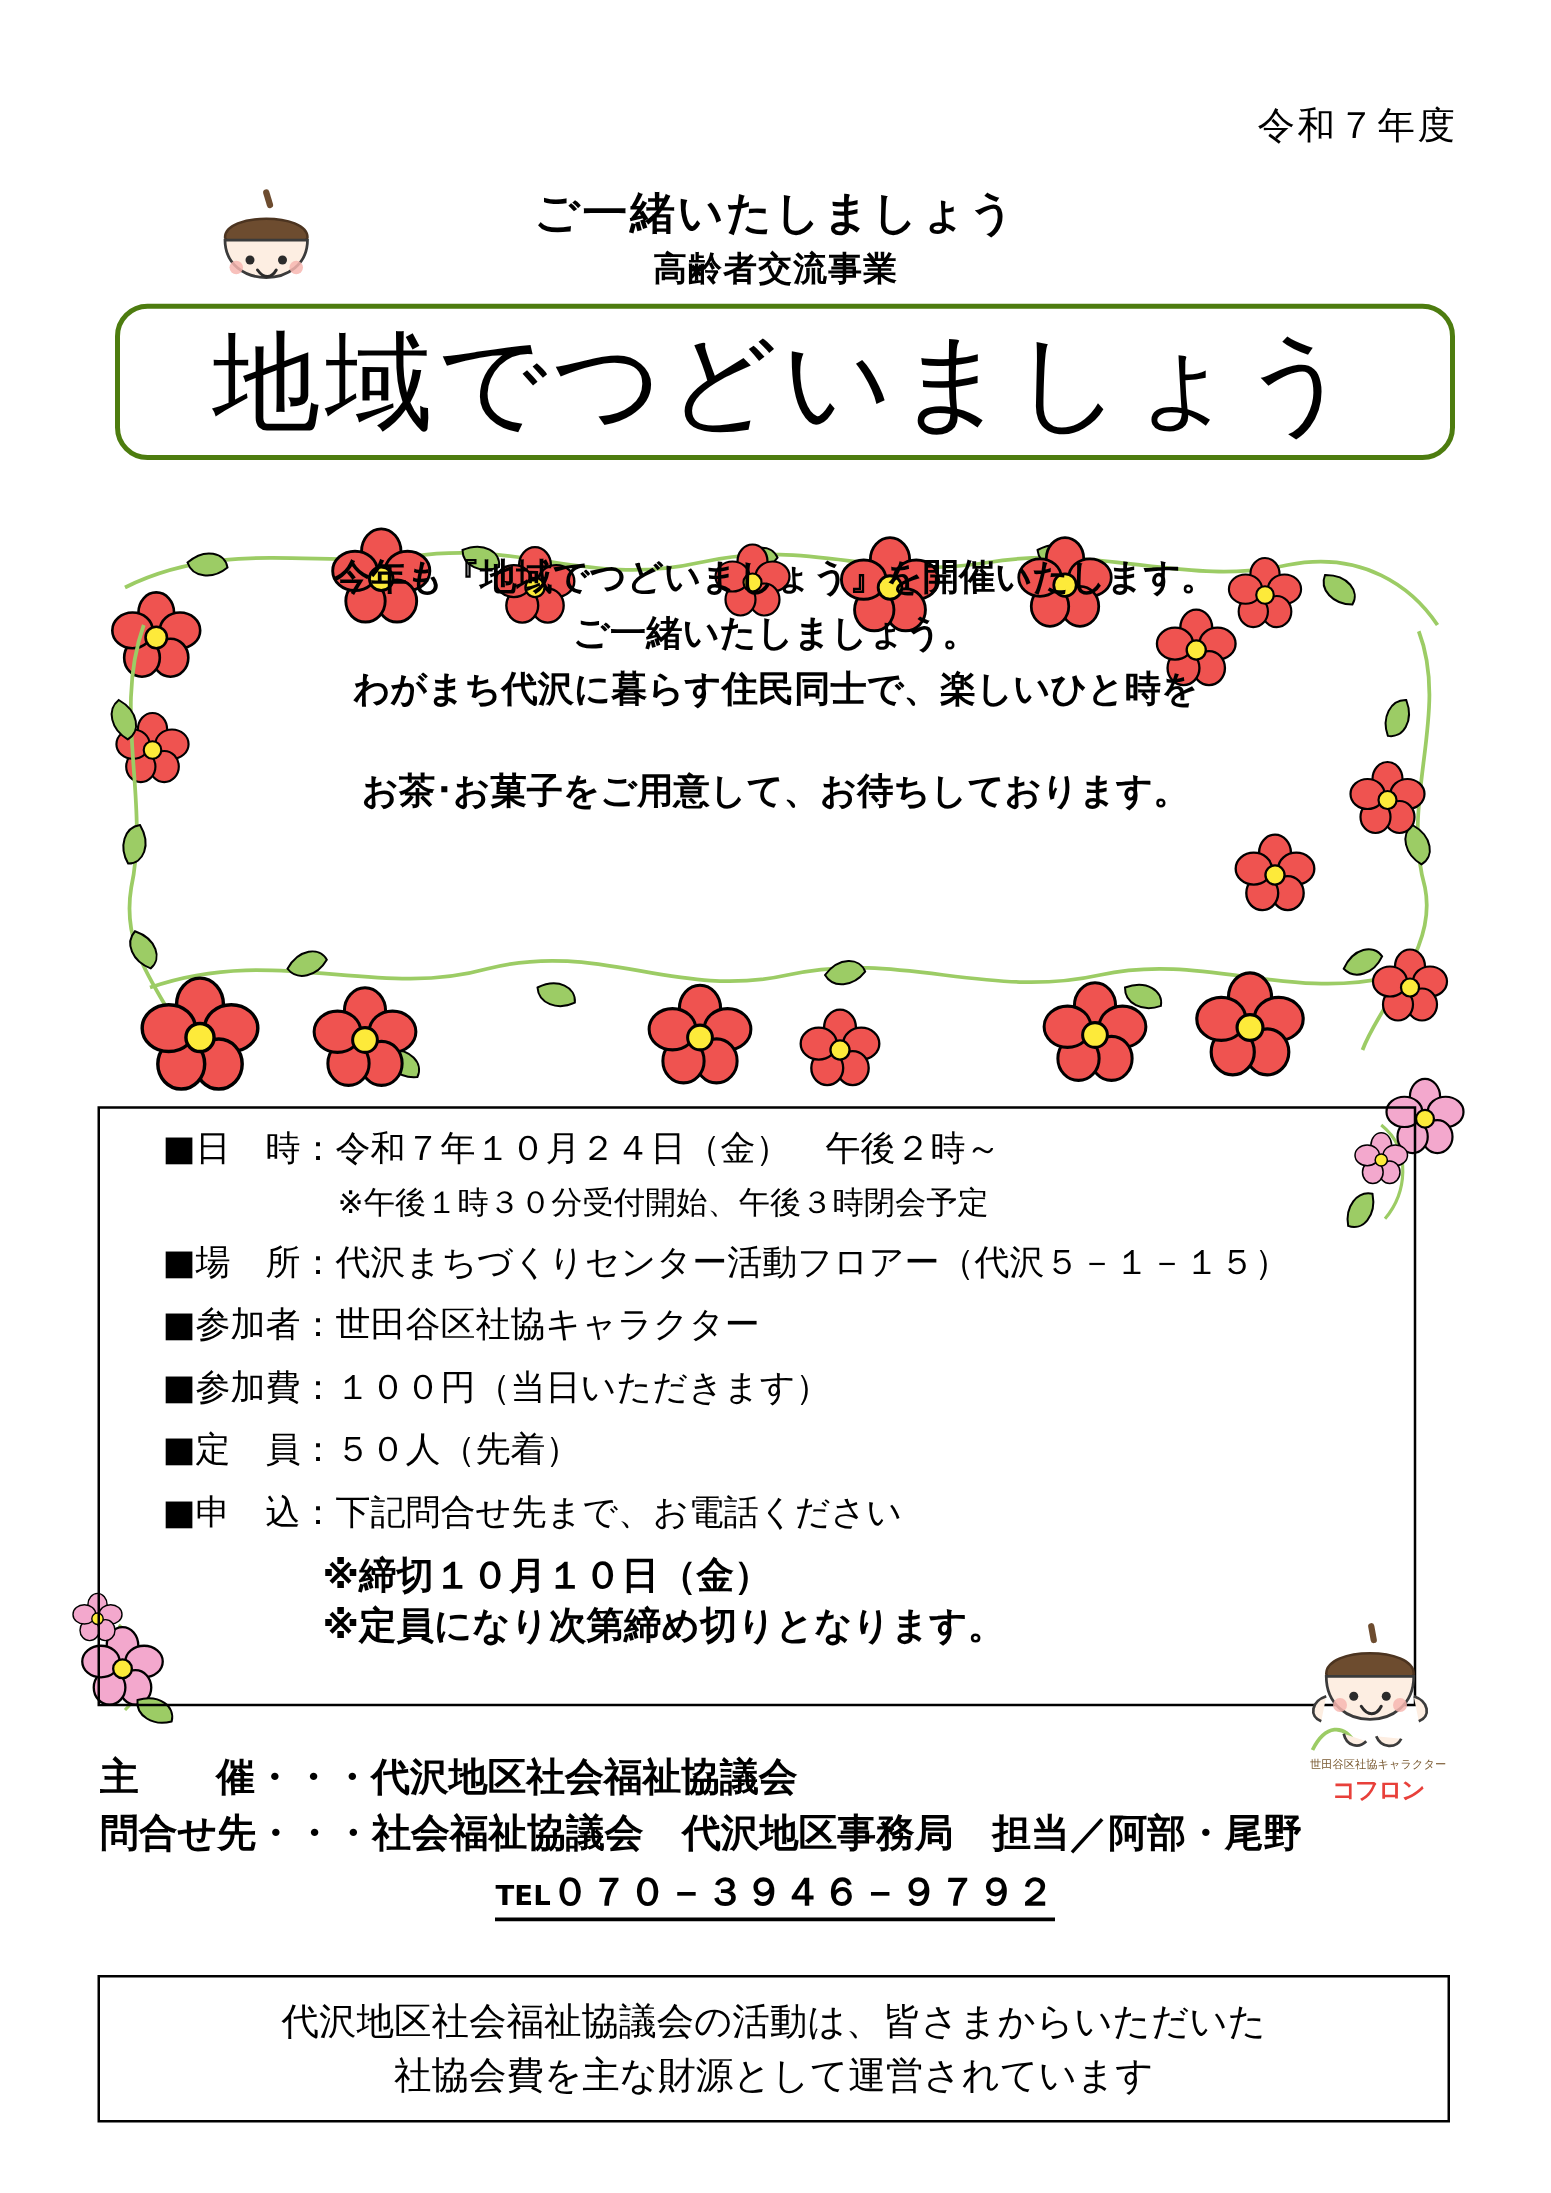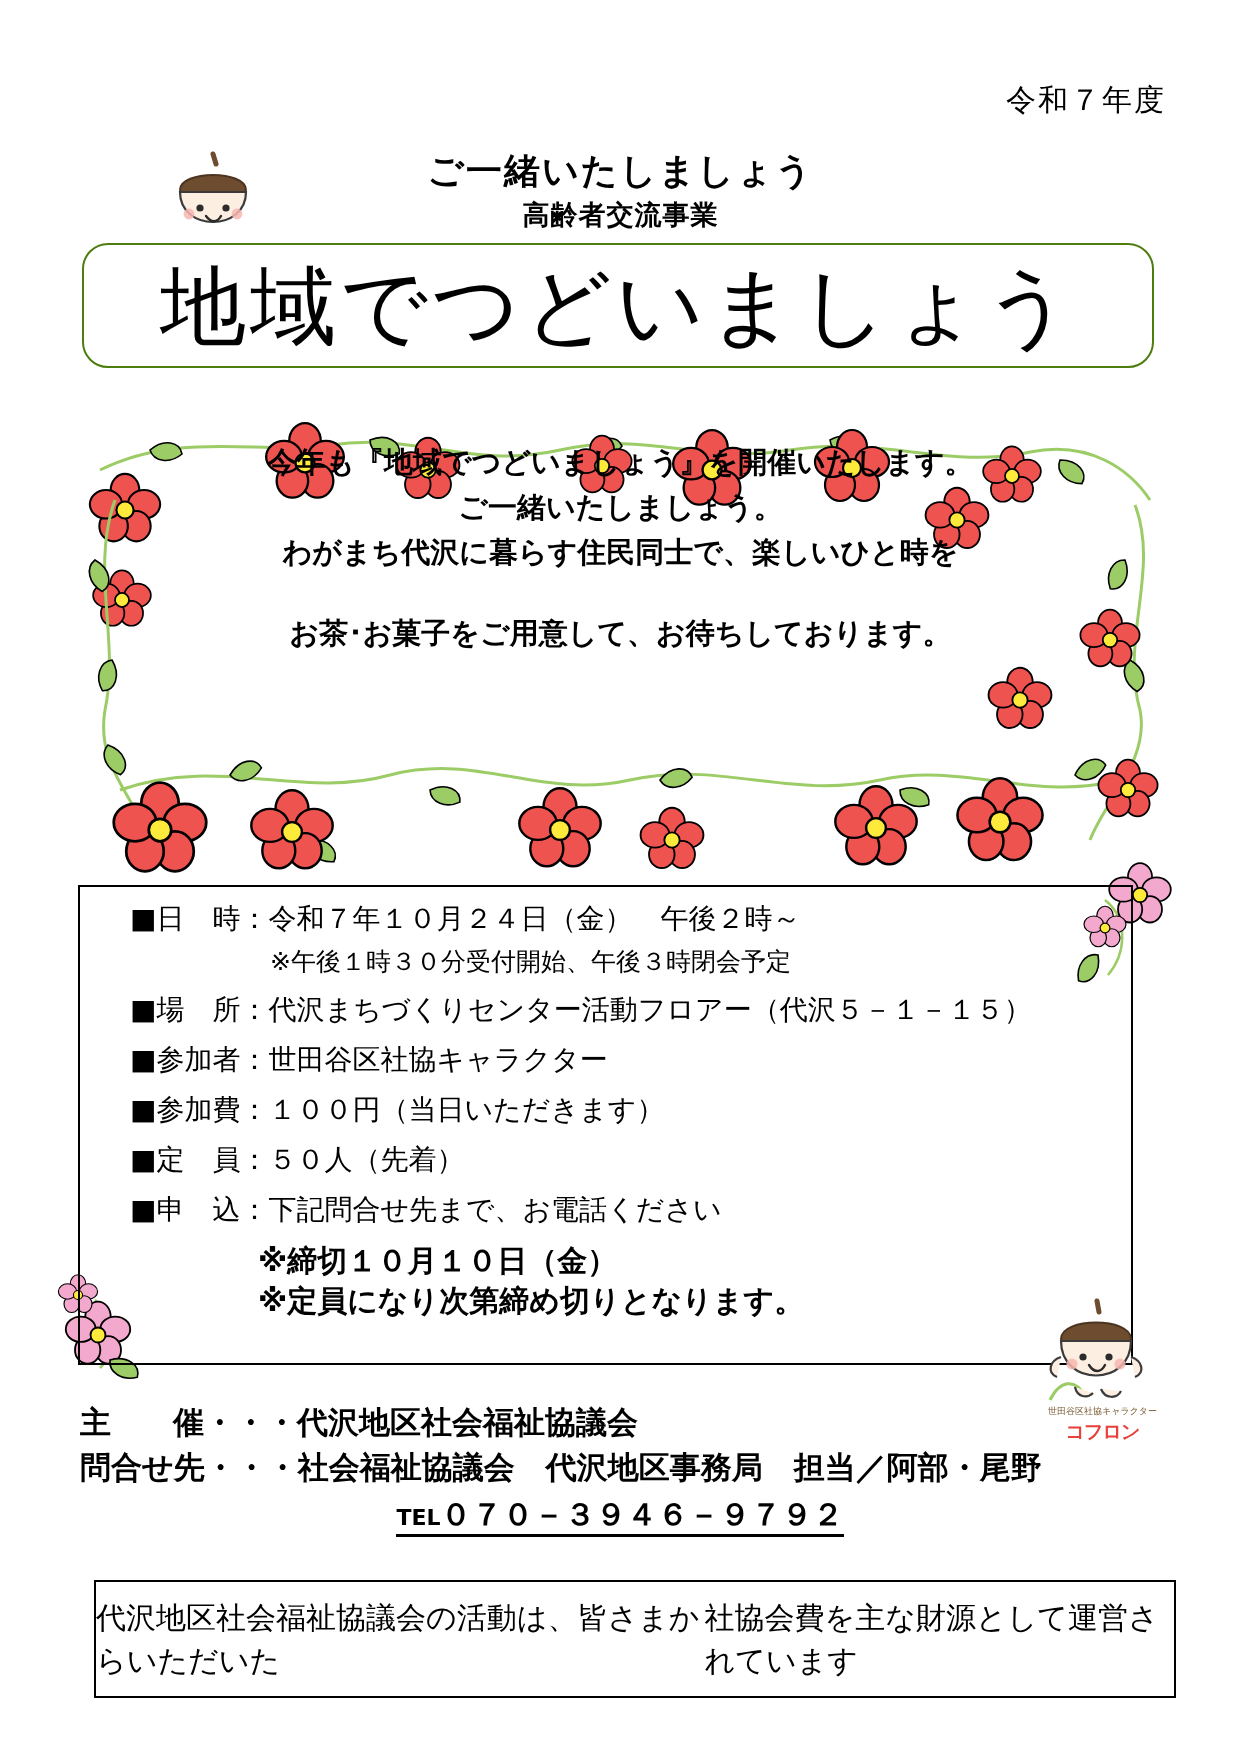--- a/index.html
+++ b/index.html
@@ -82,25 +82,25 @@
     font-size: 19px;
     font-weight: bold;
     color: #e8403a;
     letter-spacing: -1px;
     margin-top: 1px;
   }
 
   
   .title-box {
     position: absolute;
-    left: 82px;
+    left: 92px;
     top: 243px;
     width: 1072px;
     height: 125px;
-    border: 2px solid #4d7c0f;
+    border: 4px solid #4d7c0f;
     border-radius: 26px;
     box-sizing: border-box;
     display: flex;
     align-items: center;
     justify-content: center;
     text-align: center;
   }
   .title-text {
     font-size: 86px;
     letter-spacing: 4px;
@@ -183,28 +183,28 @@
   }
   .tel-underline {
     border-bottom: 3px solid #000;
     padding-bottom: 2px;
   }
   .tel-small { font-size: 22px; }
 
   
   .notice-box {
     position: absolute;
-    left: 94px;
+    left: 78px;
     top: 1580px;
     width: 1082px;
     height: 118px;
     border: 2px solid #000;
     box-sizing: border-box;
     display: flex;
-    flex-direction: row;
+    flex-direction: column;
     align-items: center;
     justify-content: center;
     font-family: "DejaVu Sans", sans-serif;
     font-size: 30px;
     line-height: 1.45;
   }
 
   
   .flowers { position: absolute; left: 0; top: 0; width: 1241px; height: 1754px; pointer-events: none; }
 </style>

